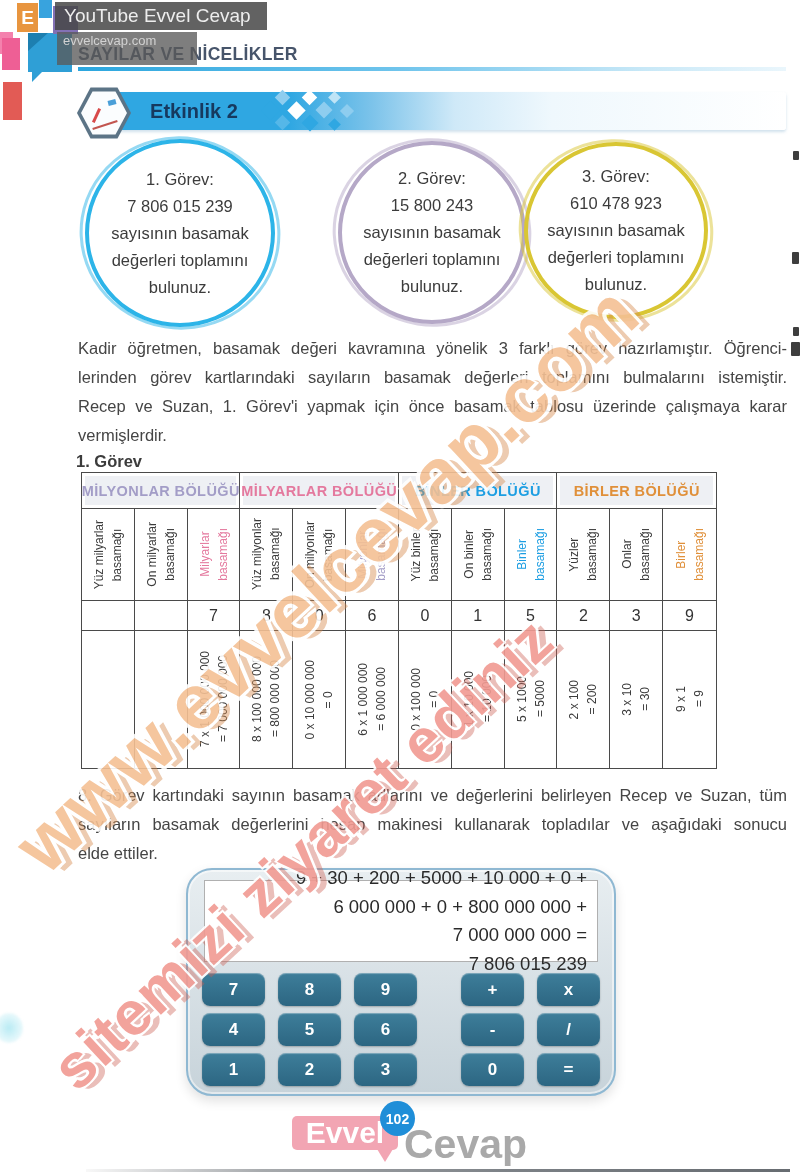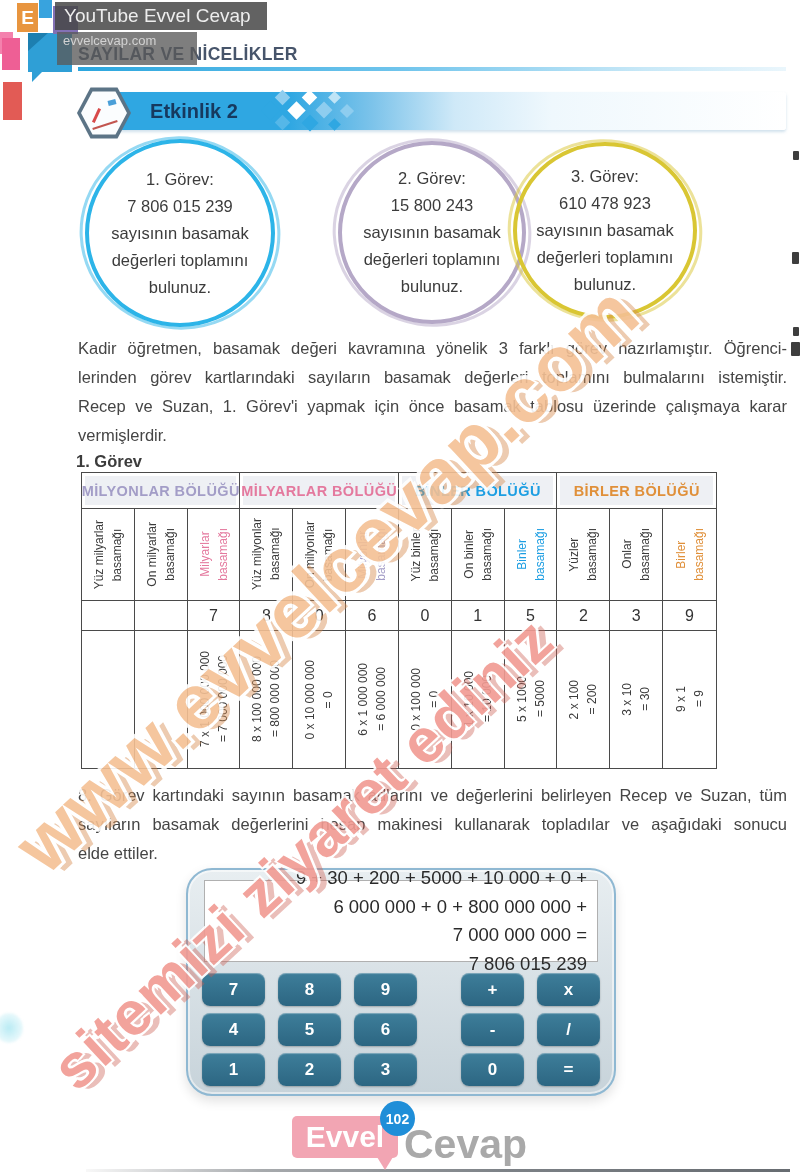--- a/index.html
+++ b/index.html
@@ -53,21 +53,21 @@
   .act-title { left:351px; top:101px; font-size:19px; font-weight:bold; color:#20344e; z-index:2;}
 
   
   .circle { position:absolute; border-radius:50%; border:4px solid; display:flex; flex-direction:column;
             justify-content:center; align-items:center; text-align:center;
             font-size:16.5px; line-height:27px; color:#3c3c3c; }
   .circle::before { content:""; position:absolute; inset:-8px; border-radius:50%;
             border:3px solid; border-color:inherit; opacity:.5; transform:rotate(9deg) scale(1.015,.985); }
   .c1 { left:85px;  top:139px; width:190px; height:188px; border-color:#2cb4e8; }
   .c2 { left:338px; top:141px; width:188px; height:183px; border-color:#b5a8c7;text-align:right; }
-  .c3 { left:513px; top:142px; width:184px; height:177px; border-color:#d9c633; }
+  .c3 { left:524px; top:142px; width:184px; height:177px; border-color:#d9c633; }
 
   
   .para { position:absolute; width:709px; font-size:16.5px; color:#454545; }
   .p1 { left:78px; top:334px; }
   .p2 { left:78px; top:781px; }
   .pline { height:29px; line-height:29px; white-space:nowrap; }
   .just  { text-align:justify; text-align-last:justify; white-space:normal; overflow:hidden; }
   .gorev-h { left:76px; top:452px; font-size:16.5px; font-weight:bold; color:#3c3c3c; }
 
   
@@ -108,21 +108,21 @@
   .wm { position:absolute; white-space:nowrap; font-weight:800; z-index:5;
         transform-origin:left center; transform:rotate(-43deg); letter-spacing:1px; opacity:.9; pointer-events:none; }
   .wm1 { left:28px; top:812px; font-size:78px; color:#f4c094;
          text-shadow:-3px -3px 0 #fff,3px -3px 0 #fff,-3px 3px 0 #fff,3px 3px 0 #fff,7px 8px 0 rgba(214,140,80,.5); }
   .wm2 { left:62px; top:1042px; font-size:62px; color:#f19a92;
          text-shadow:-2px -2px 0 #fff,2px -2px 0 #fff,-2px 2px 0 #fff,2px 2px 0 #fff,6px 7px 0 rgba(205,95,85,.45); }
 
   
   .badge { left:380px; top:1101px; width:35px; height:35px; border-radius:50%; background:#1f8ed8;
            color:#fff; font-size:14px; font-weight:bold; display:flex; align-items:center; justify-content:center; z-index:7;}
-  .bbl { left:292px; top:1116px; width:106px; height:42px; background:#f2a5b3; border-radius:5px;
+  .bbl { left:292px; top:1116px; width:106px; height:34px; background:#f2a5b3; border-radius:5px;
          display:flex; align-items:center; justify-content:center; color:#fff; font-size:30px; font-weight:bold; z-index:6;}
   .bbl::after { content:""; position:absolute; right:5px; bottom:-12px; width:0; height:0;
          border-left:8px solid transparent; border-right:8px solid transparent; border-top:13px solid #f2a5b3; }
   .cevap { left:404px; top:1121px; font-size:41px; font-weight:bold; color:#a9a9a9; z-index:6;}
 
   
   .mark { position:absolute; background:#1c1c1c; opacity:.85; border-radius:1px; }
   .botline { left:86px; top:1169px; width:704px; height:3px;
              background:linear-gradient(to right,rgba(160,160,160,.08),#a7aaad 25%,#7c8186 60%,#676c71); }
   .smudge { left:-5px; top:1013px; width:28px; height:30px; border-radius:50%;

